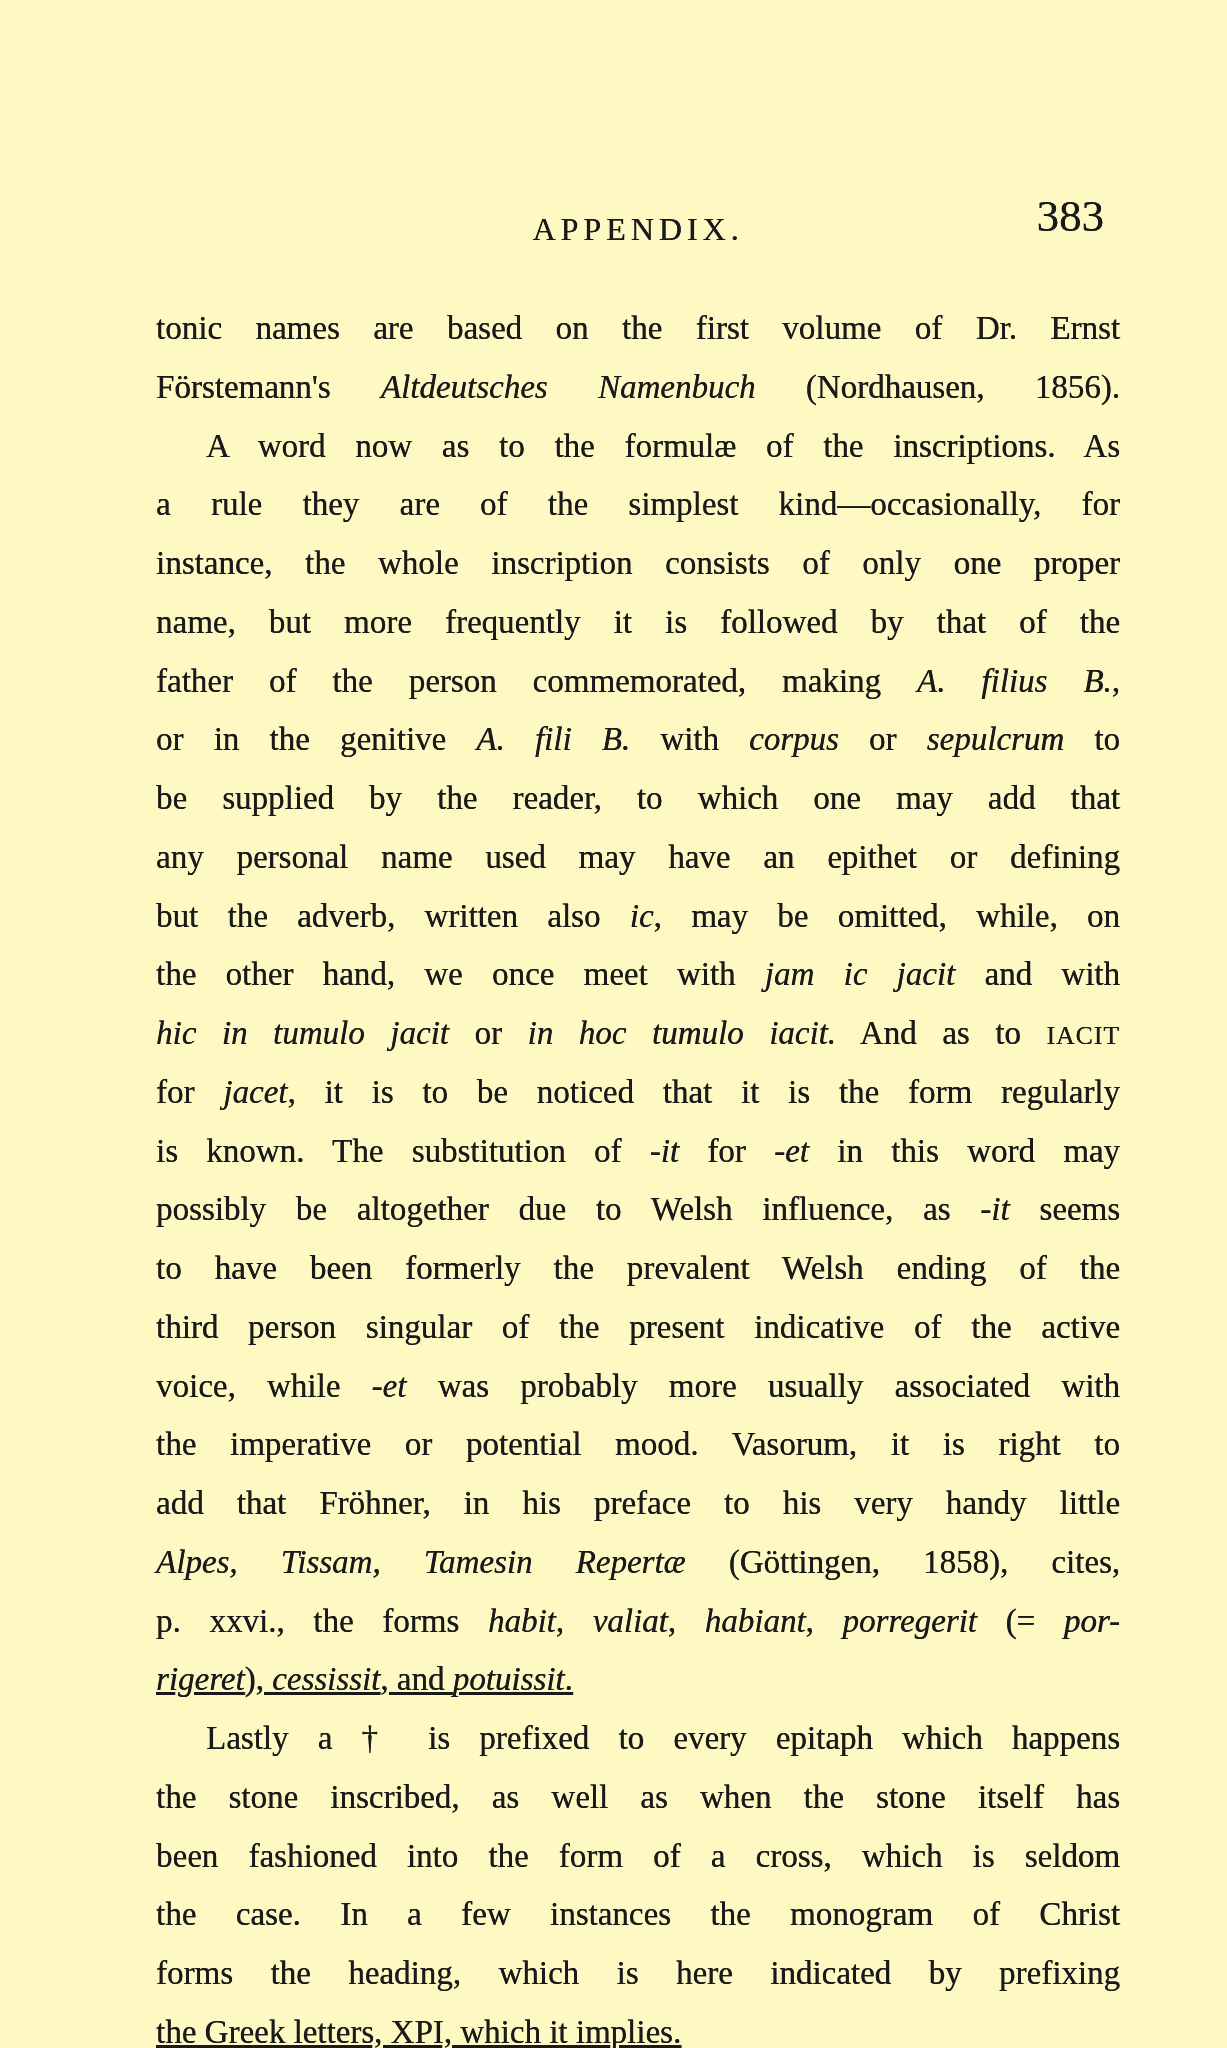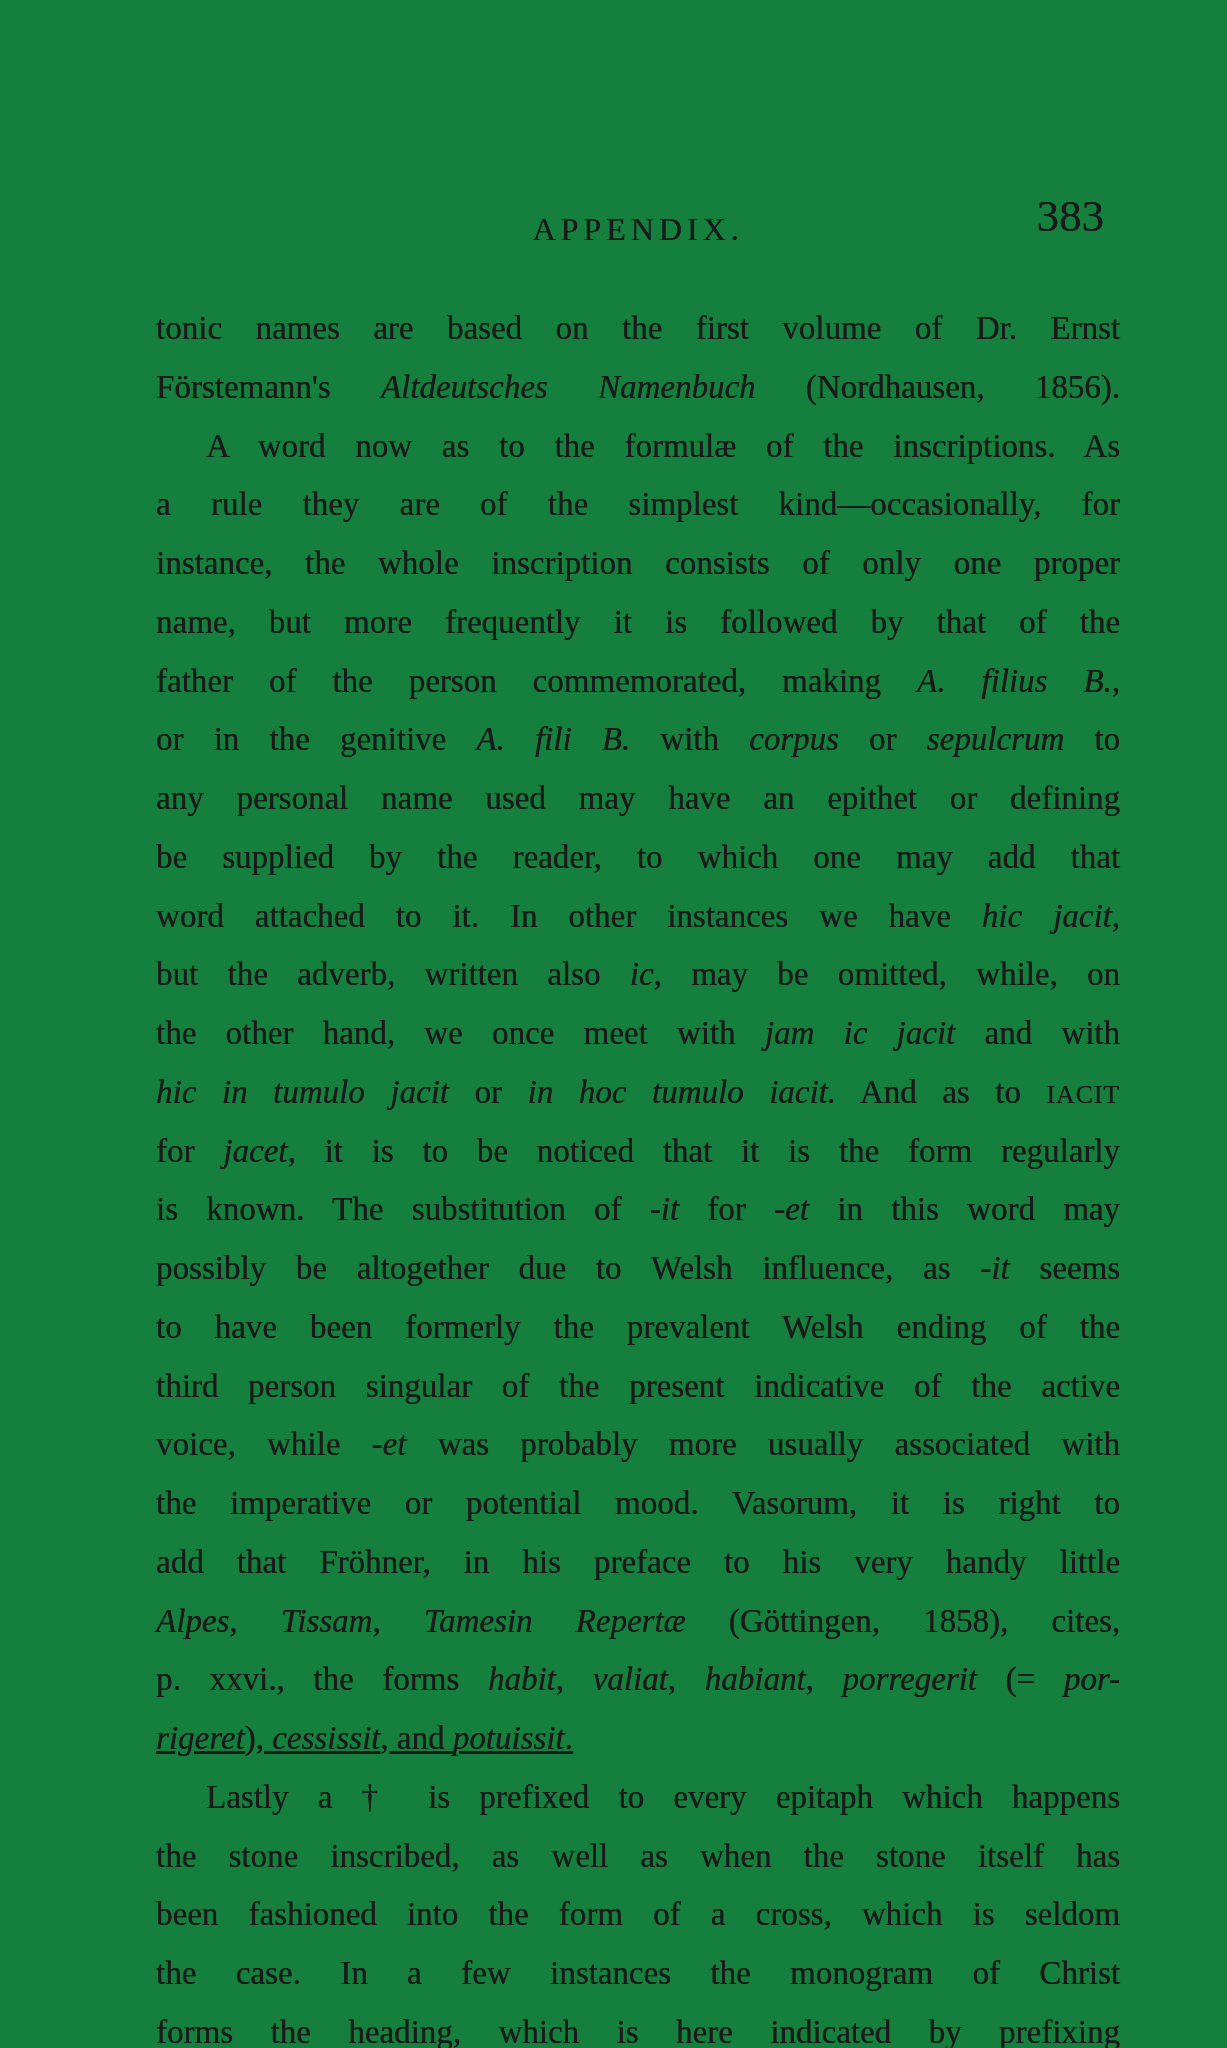--- a/index.html
+++ b/index.html
@@ -4,21 +4,21 @@
 <style>
   html, body {
     margin: 0;
     padding: 0;
     background: #ffffff;
   }
   .page {
     position: relative;
     width: 1227px;
     height: 2048px;
-    background: #15803d;
+    background: #fef9c3;
     overflow: hidden;
     font-family: "Liberation Serif", serif;
     color: #1a1a1a;
   }
   .column {
     position: absolute;
     left: 156px;
     top: 0;
     width: 964px;
     height: 2048px;
@@ -80,23 +80,22 @@
     <div class="page-num">383</div>
     <div class="body-text">
         <div class="line">tonic names are based on the first volume of Dr. Ernst</div>
         <div class="line">Förstemann's <i>Altdeutsches Namenbuch</i> (Nordhausen, 1856).</div>
         <div class="line indent">A word now as to the formulæ of the inscriptions.  As</div>
         <div class="line">a rule they are of the simplest kind—occasionally, for</div>
         <div class="line">instance, the whole inscription consists of only one proper</div>
         <div class="line">name, but more frequently it is followed by that of the</div>
         <div class="line">father of the person commemorated, making <i>A. filius B.</i>,</div>
         <div class="line">or in the genitive <i>A. fili B.</i> with <i>corpus</i> or <i>sepulcrum</i> to</div>
+        <div class="line">be supplied by the reader, to which one may add that</div>
         <div class="line">any personal name used may have an epithet or defining</div>
-        <div class="line">be supplied by the reader, to which one may add that</div>
-        <div class="line">word attached to it.  In other instances we have <i>hic jacit</i>,</div>
         <div class="line">but the adverb, written also <i>ic</i>, may be omitted, while, on</div>
         <div class="line">the other hand, we once meet with <i>jam ic jacit</i> and with</div>
         <div class="line"><i>hic in tumulo jacit</i> or <i>in hoc tumulo iacit.</i>  And as to <span class="sc">IACIT</span></div>
         <div class="line">for <i>jacet</i>, it is to be noticed that it is the form regularly</div>
         <div class="line">is known.  The substitution of -<i>it</i> for -<i>et</i> in this word may</div>
         <div class="line">possibly be altogether due to Welsh influence, as -<i>it</i> seems</div>
         <div class="line">to have been formerly the prevalent Welsh ending of the</div>
         <div class="line">third person singular of the present indicative of the active</div>
         <div class="line">voice, while -<i>et</i> was probably more usually associated with</div>
         <div class="line">the imperative or potential mood.  Vasorum, it is right to</div>

